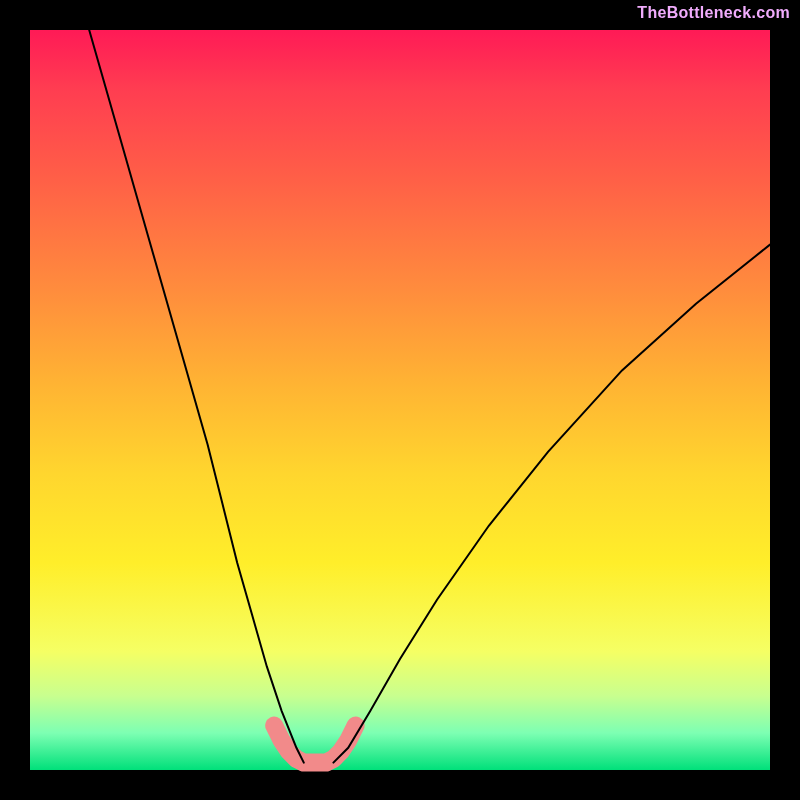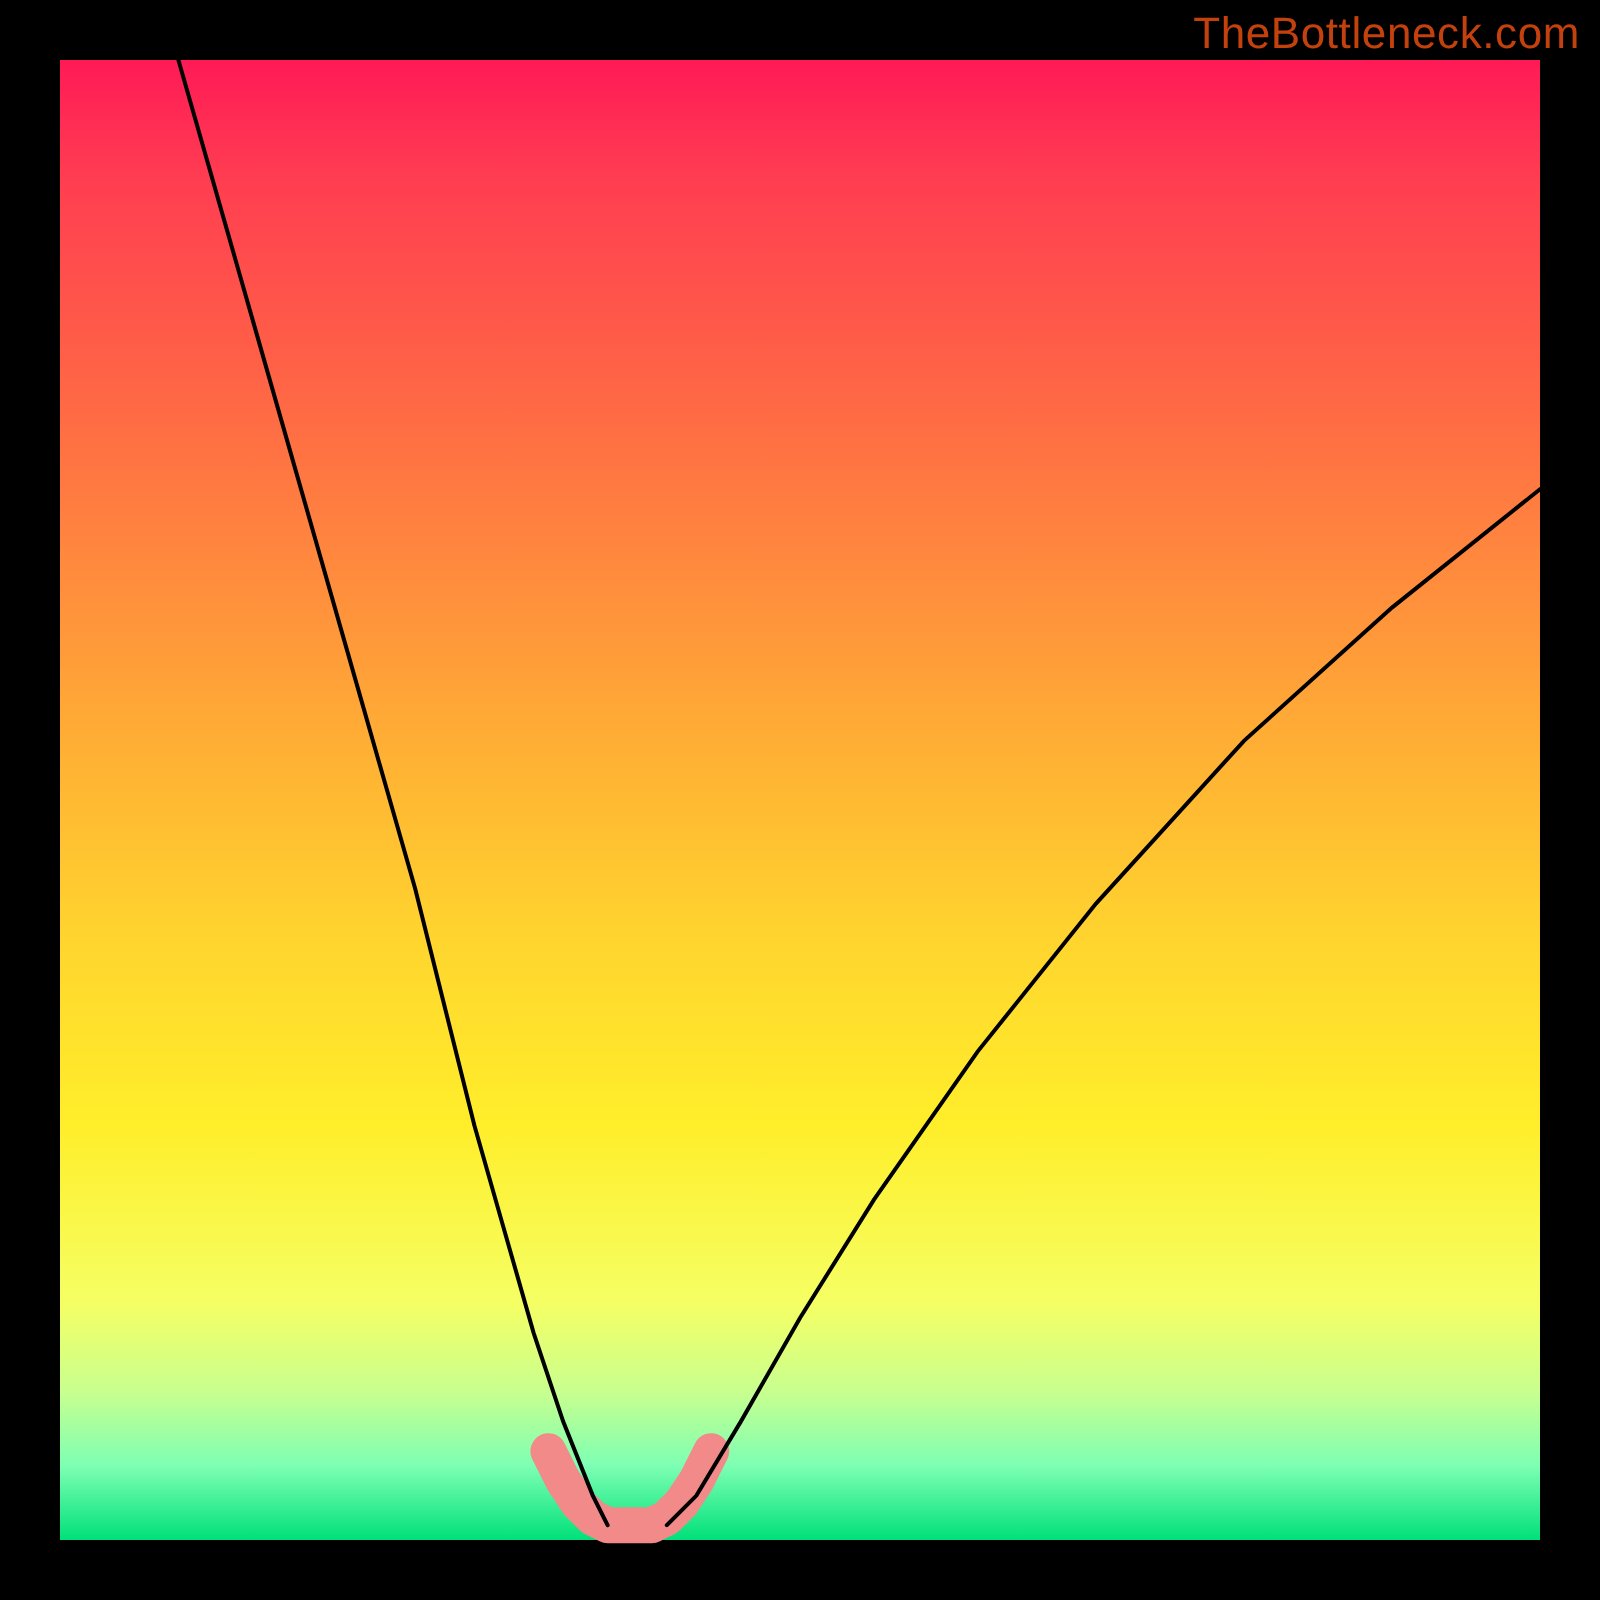--- a/index.html
+++ b/index.html
@@ -35,23 +35,23 @@
       #f5ff64 84%,
       #c8ff8f 90%,
       #7dffb3 95%,
       #00e07a 100%
     );
   }
   .watermark {
     position: absolute;
     top: 4px;
     right: 10px;
-    color: #c2410c;
-    font-size: 22px;
-    font-weight: 400;
+    color: #f0abfc;
+    font-size: 16px;
+    font-weight: 700;
     letter-spacing: 0.3px;
     z-index: 10;
   }
   svg.overlay {
     position: absolute;
     left: 30px;
     top: 30px;
     width: 740px;
     height: 740px;
     overflow: visible;

